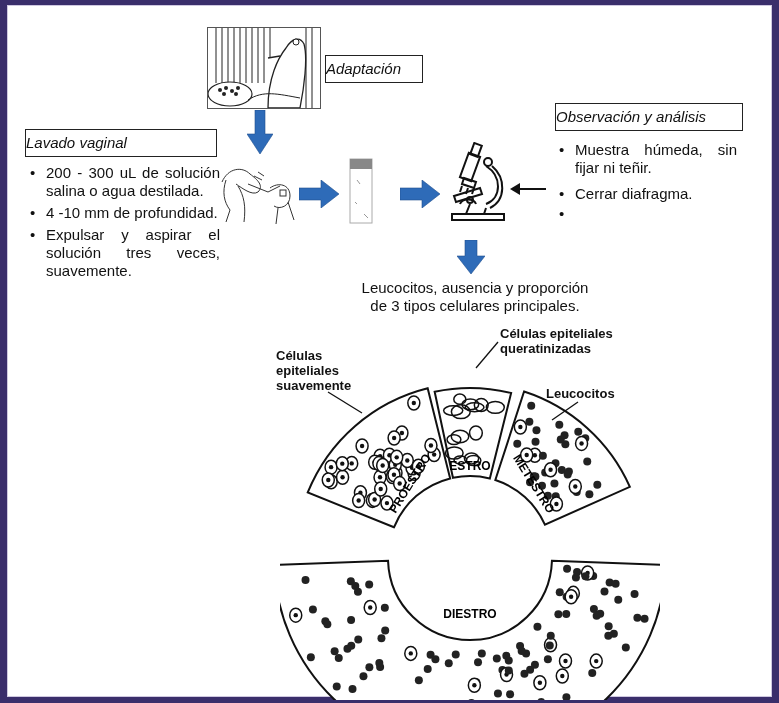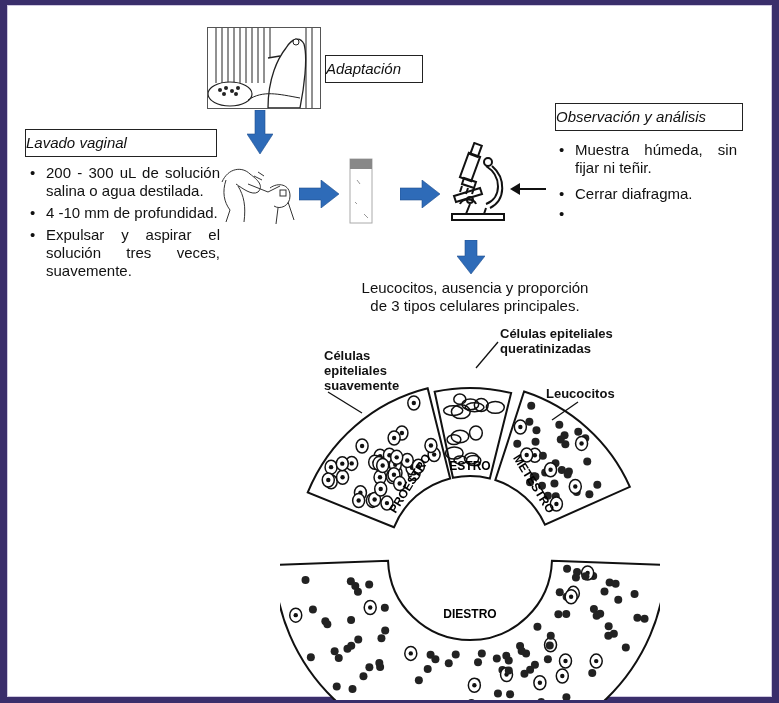--- a/index.html
+++ b/index.html
@@ -524,21 +524,21 @@
       <text x="250.4220353105347" y="165.99182234681606" text-anchor="middle" font-size="12" font-weight="bold" transform="rotate(58 250.4220353105347 165.99182234681606)">METESTRO</text>
       <text x="190" y="298" text-anchor="middle" font-size="12" font-weight="bold" transform="rotate(0 190 298)">DIESTRO</text>
     </g>
   <g id="pointers" stroke="#111" stroke-width="1.3" fill="none">
     <line x1="48" y1="72" x2="82" y2="93"></line>
     <line x1="218" y1="22" x2="196" y2="48"></line>
     <line x1="298" y1="82" x2="272" y2="100"></line>
   </g>
 </svg>
 
-<div class="ann" style="left:276px;top:348px;margin-left:48px;">
+<div class="ann" style="left:276px;top:348px;">
   <div>Células</div>
   <div>epiteliales</div>
   <div>suavemente</div>
 </div>
 <div class="ann" style="left:500px;top:326px;">
   <div>Células epiteliales</div>
   <div>queratinizadas</div>
 </div>
 <div class="ann" style="left:546px;top:386px;">
   <div>Leucocitos</div>

